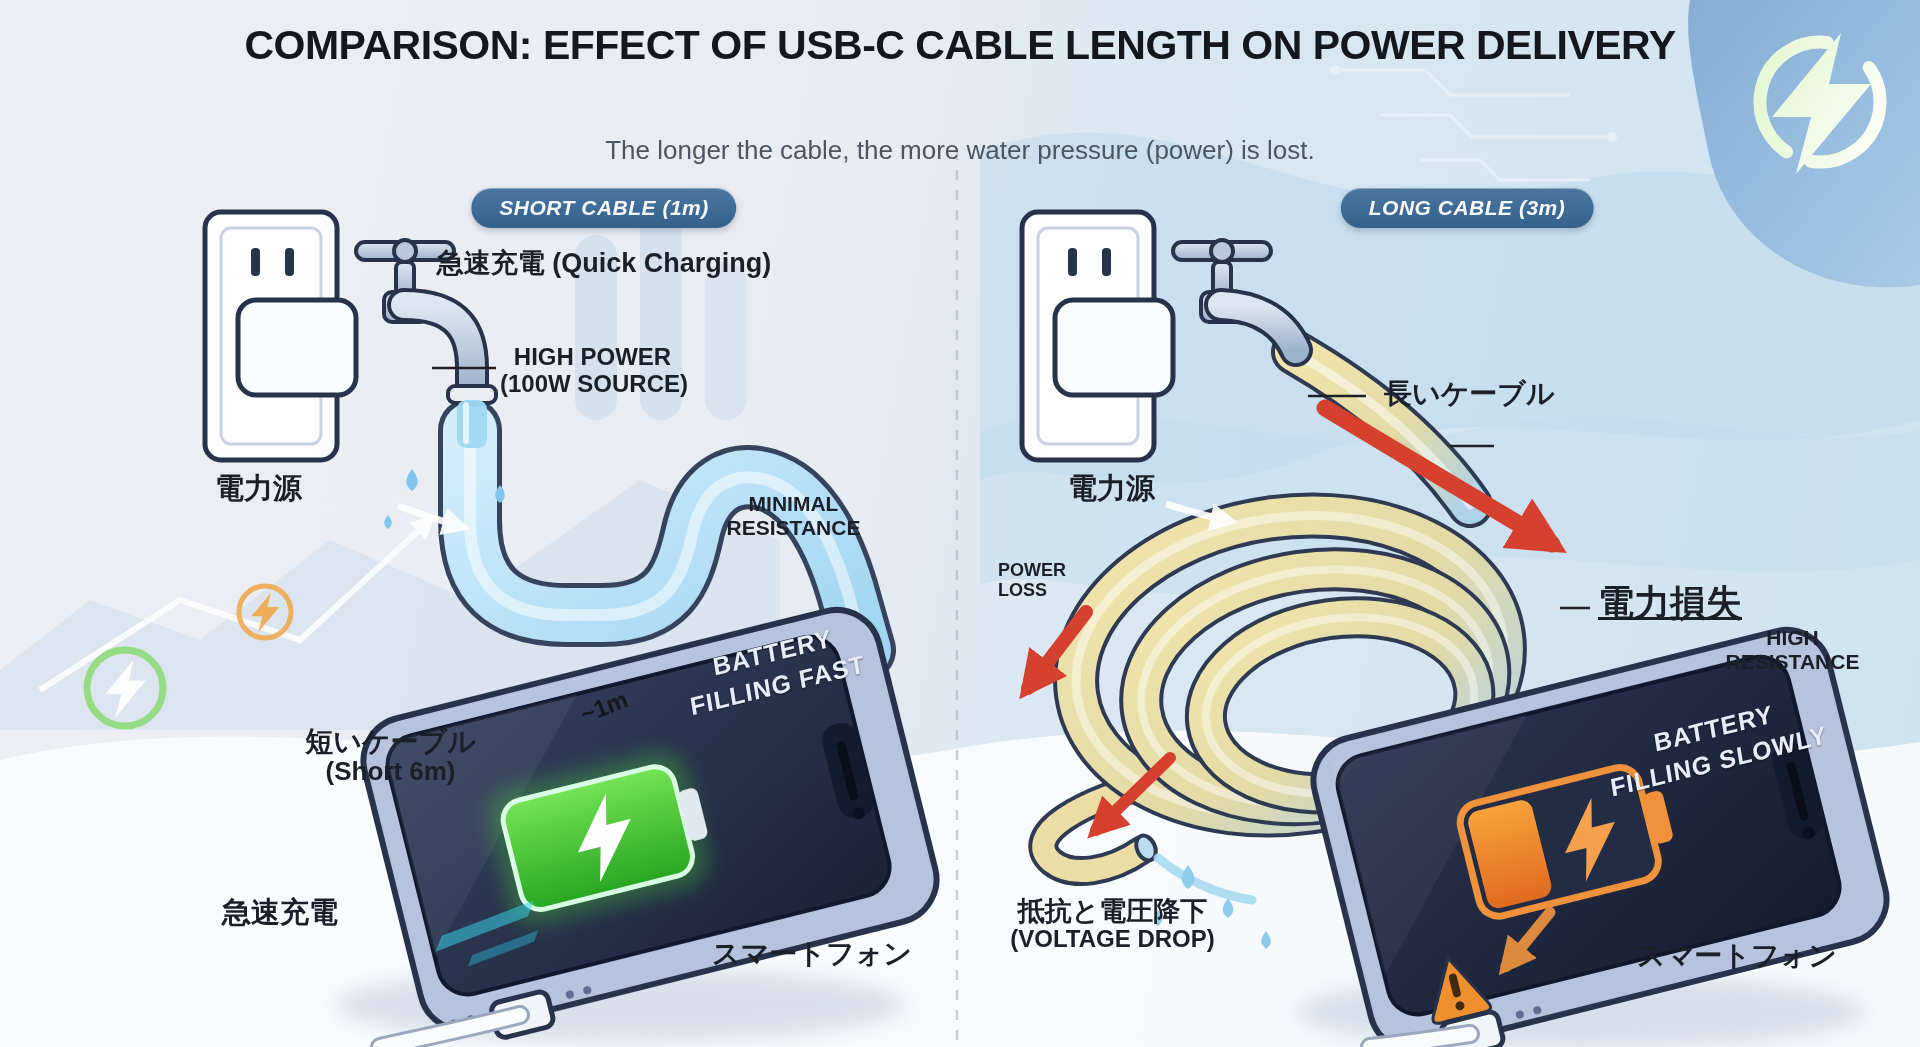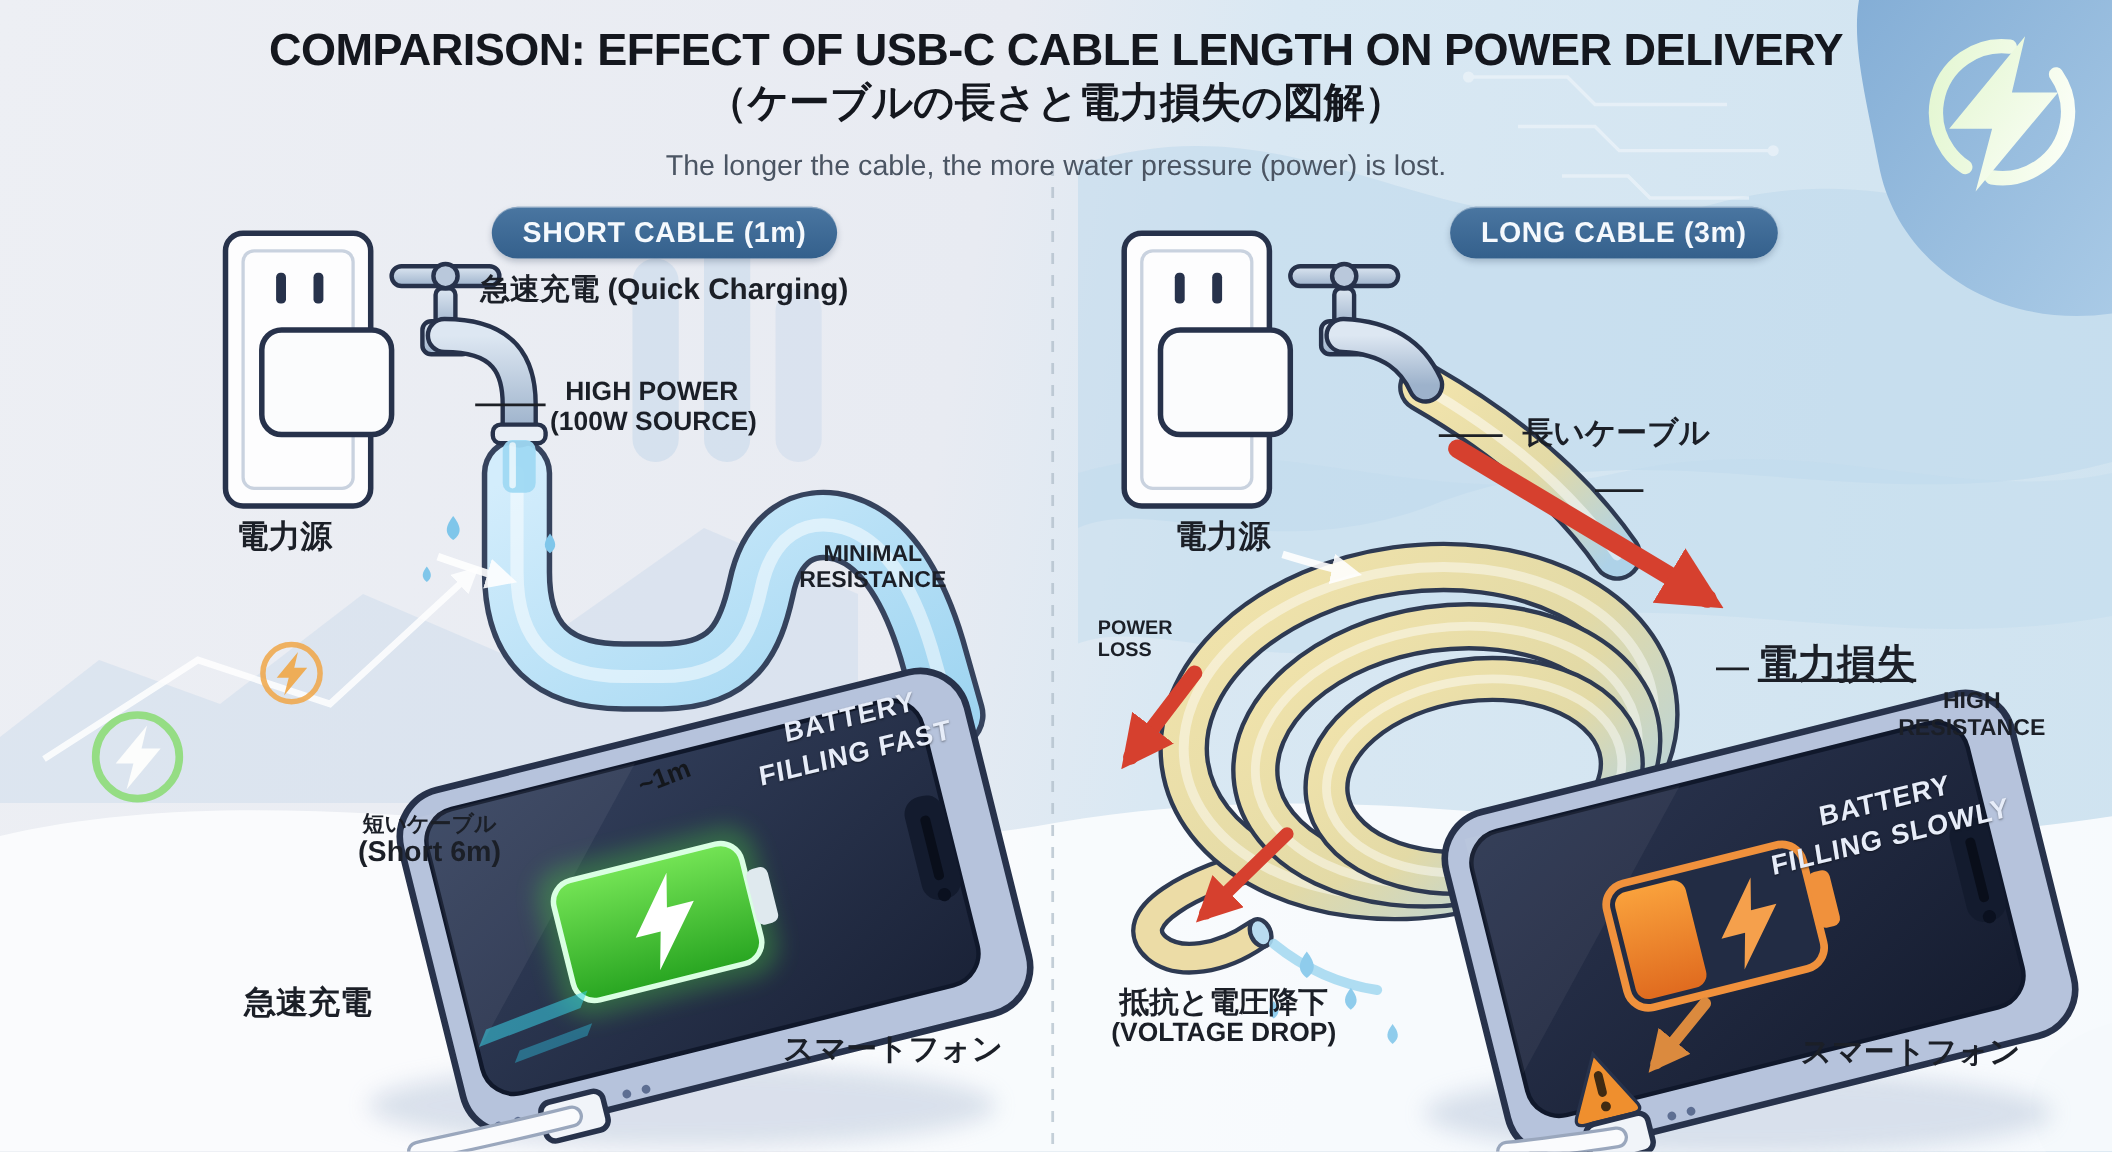--- a/index.html
+++ b/index.html
@@ -8,23 +8,24 @@
     background:linear-gradient(100deg,#edeff4 0%,#e8ebf2 44%,#d9e8f3 56%,#cfe3f0 100%);
     font-family:"Liberation Sans",sans-serif;
   }
   svg{position:absolute;left:0;top:0;}
   .lbl{position:absolute;font-weight:bold;color:#1b1f27;line-height:1.12;white-space:nowrap;}
   .ctr{text-align:center;}
   .hdr{position:absolute;left:0;width:100%;text-align:center;color:#14171e;font-weight:bold;}
   .pill{
     position:absolute;transform:translateX(-50%);
     background:linear-gradient(180deg,#4a76a1,#34608c);
-    color:#f5f9fd;font-weight:bold;font-size:26px;
+    color:#f5f9fd;font-weight:bold;font-size:21px;
     padding:8px 28px;border-radius:27px;letter-spacing:.5px;
     box-shadow:0 3px 6px rgba(30,50,80,.25), inset 0 1px 0 rgba(255,255,255,.35);
+    font-style:italic;
   }
   .screen-txt{
     position:absolute;font-weight:bold;color:#e7edf9;text-align:center;
     font-size:25px;letter-spacing:1px;line-height:1.3;
     transform:rotate(-14deg) skewX(-5deg);
     text-shadow:0 1px 2px rgba(0,0,0,.45);
   }
 </style>
 </head>
 <body>
@@ -275,37 +276,36 @@
           <circle cx="-222" cy="150" r="4" fill="#5d6e92"></circle>
       <circle cx="-120" cy="150" r="4" fill="#5d6e92"></circle>
           <circle cx="-102" cy="150" r="4" fill="#5d6e92"></circle>
     </g>
     <path d="M1470,1034 C1430,1040 1400,1044 1370,1047" fill="none" stroke="#9aa7bd" stroke-width="20" stroke-linecap="round"></path>
     <path d="M1470,1034 C1430,1040 1400,1044 1370,1047" fill="none" stroke="#fafbfd" stroke-width="14" stroke-linecap="round"></path>
   </g>
 </svg>
 
 <div class="hdr" style="top:22px;font-size:41px;letter-spacing:-0.5px;">COMPARISON: EFFECT OF USB-C CABLE LENGTH ON POWER DELIVERY</div>
-<div class="hdr" style="top:68px;font-size:37px;">（ケーブルの長さと電力損失の図解）</div>
 <div class="hdr" style="top:135px;font-size:26px;font-weight:normal;color:#4b5563;">The longer the cable, the more water pressure (power) is lost.</div>
 
 <div class="pill" style="left:604px;top:188px;">SHORT CABLE (1m)</div>
 <div class="lbl ctr" style="left:604px;top:248px;transform:translateX(-50%);font-size:27px;">急速充電 (Quick Charging)</div>
 <div class="lbl" style="left:215px;top:472px;font-size:29px;">電力源</div>
 <div class="lbl ctr" style="left:500px;top:344px;width:185px;font-size:24px;">
   <div>HIGH POWER</div>
   <div>(100W SOURCE)</div>
 </div>
 <div class="lbl ctr" style="left:706px;top:492px;width:175px;font-size:21px;">
   <div>MINIMAL</div>
   <div>RESISTANCE</div>
 </div>
 <div class="lbl" style="left:580px;top:694px;font-size:24px;transform:rotate(-21deg);color:#14171c;">~1m</div>
 <div class="lbl ctr" style="left:283px;top:726px;width:215px;">
-  <div style="font-size:20px;margin-top:12px;">短いケーブル</div>
+  <div style="font-size:28px;">短いケーブル</div>
   <div style="font-size:26px;">(Short 6m)</div>
 </div>
 <div class="lbl" style="left:222px;top:896px;font-size:29px;">急速充電</div>
 <div class="lbl" style="left:712px;top:938px;font-size:28px;">スマートフォン</div>
 <div class="screen-txt" style="left:650px;top:636px;width:250px;">
   <div>BATTERY</div>
   <div>FILLING FAST</div>
 </div>
 
 <div class="pill" style="left:1467px;top:188px;">LONG CABLE (3m)</div>

